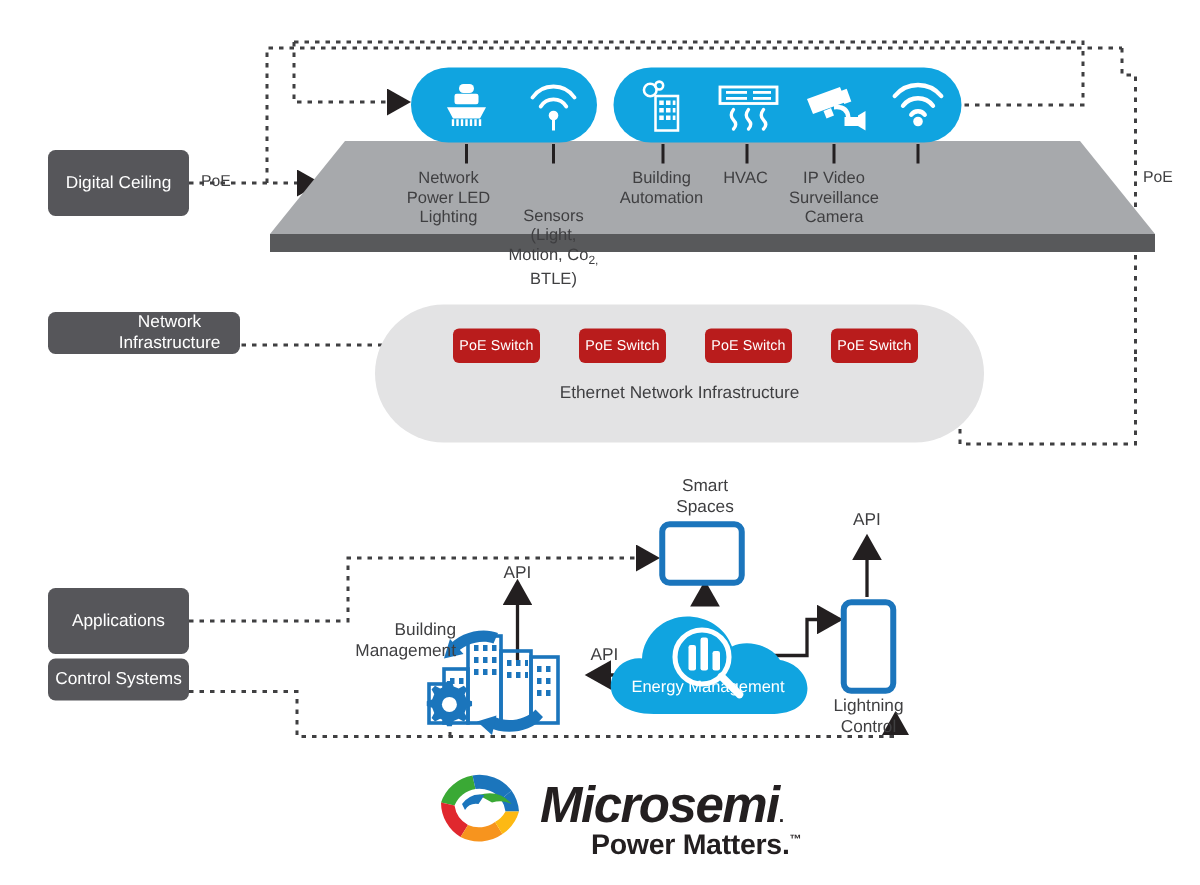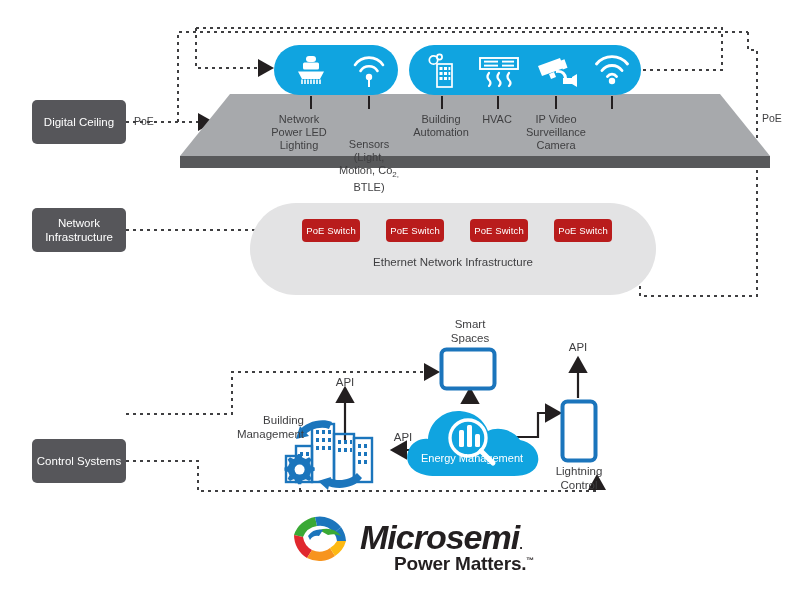--- a/index.html
+++ b/index.html
@@ -80,24 +80,27 @@
     <g stroke="#231f20" stroke-width="1.8">
       <line x1="360" y1="230" x2="388" y2="230"></line>
       <line x1="444" y1="230" x2="472" y2="230"></line>
       <line x1="528" y1="230" x2="556" y2="230"></line>
     </g>
   </svg>
 
   <div class="layer-box" style="left:32px;top:100px;width:94px;height:44px;">
     <span>Digital Ceiling</span>
   </div>
-  <div class="layer-box" style="left:32px;top:208px;width:94px;height:44px;">
+  <div class="layer-box" style="left:32px;top:208px;width:94px;height:28px;padding-left:34px;">
     <span>Network Infrastructure</span>
   </div>
-  <div class="layer-box" style="left:32px;top:439px;width:94px;height:44px;">
+  <div class="layer-box" style="left:32px;top:392px;width:94px;height:44px;">
+    <span>Applications</span>
+  </div>
+  <div class="layer-box" style="left:32px;top:439px;width:94px;height:28px;">
     <span>Control Systems</span>
   </div>
 
   <div class="poe-lbl" style="left:134px;top:115px;">PoE</div>
   <div class="poe-lbl" style="left:762px;top:112px;">PoE</div>
 
   <svg style="position:absolute;left:180px;top:94px;" width="606" height="90">
     <polygon points="50,0 540,0 590,62 0,62" fill="#a7a9ac"></polygon>
     <polygon points="0,62 590,62 590,74 0,74" fill="#58595b"></polygon>
   </svg>

